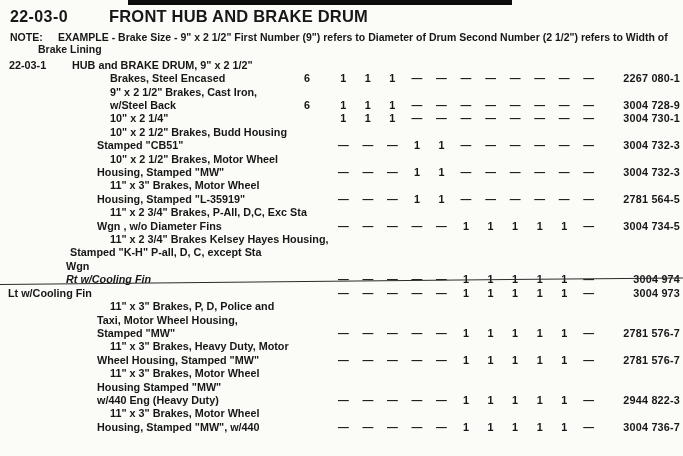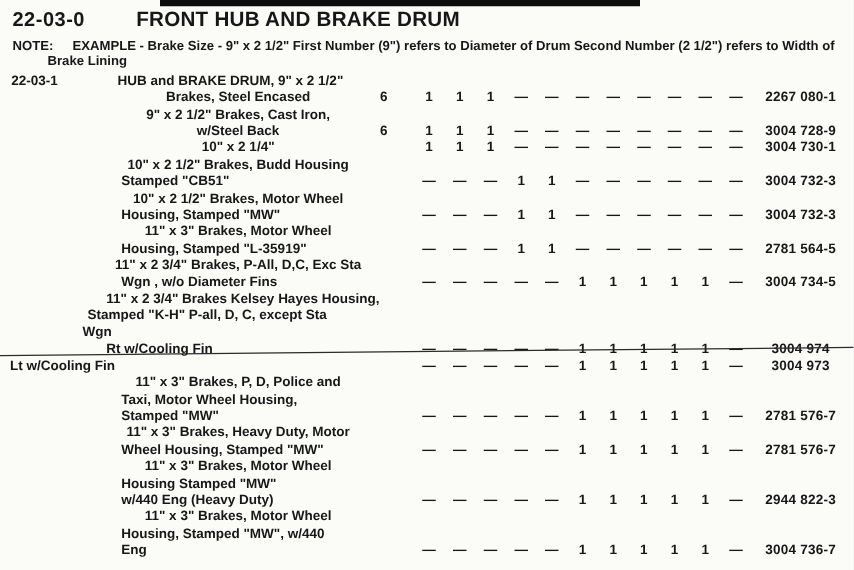--- a/index.html
+++ b/index.html
@@ -11,36 +11,36 @@
   }
   .topbar{position:absolute;left:128px;top:0;width:384px;height:5px;background:#0c0c0c;}
   .header{display:flex;align-items:baseline;gap:41px;padding:7px 0 0 10px;}
   .sec{font-size:16px;font-weight:700;letter-spacing:.4px;}
   .title{font-size:16.5px;font-weight:700;letter-spacing:.2px;margin:0;}
   .note{position:relative;margin-top:5px;font-size:10.5px;font-weight:600;line-height:12.4px;}
   .note-label{position:absolute;left:10px;top:0;}
   .note-l1{margin-left:58px;white-space:nowrap;}
   .note-l2{margin-left:38px;}
   .table{margin-top:3px;}
-  .group-row{position:relative;height:13.4px;line-height:13.4px;font-size:10.8px;font-weight:600;padding-left:22px;}
+  .group-row{position:relative;height:13.4px;line-height:13.4px;font-size:10.8px;font-weight:600;}
   .group-ref{position:absolute;left:9px;}
   .group-title{margin-left:72px;white-space:nowrap;}
   .trow{display:flex;align-items:flex-end;position:relative;}
   .desc{flex:0 0 296px;min-width:0;}
   .dline{font-size:10.8px;line-height:13.4px;font-weight:600;white-space:nowrap;}
-  .lvl-item{padding-left:85px;text-align:center;}
+  .lvl-item{padding-left:110px;}
   .lvl-cont{padding-left:97px;}
   .lvl-item2{padding-left:70px;}
   .lvl-wgn{padding-left:66px;}
-  .lvl-rt{padding-left:85px;}
+  .lvl-rt{padding-left:66px;font-style:italic;}
   .lvl-lt{padding-left:8px;}
   .qty{flex:0 0 22px;text-align:center;font-size:10.8px;line-height:13.4px;font-weight:600;}
   .cells{flex:0 0 270px;margin-left:13px;display:flex;}
   .cell{flex:1;text-align:center;font-size:10.8px;line-height:13.4px;font-weight:600;}
-  .part{flex:1;text-align:center;padding-right:3px;font-size:10.8px;line-height:13.4px;font-weight:600;letter-spacing:.2px;white-space:nowrap;}
+  .part{flex:1;text-align:right;padding-right:3px;font-size:10.8px;line-height:13.4px;font-weight:600;letter-spacing:.2px;white-space:nowrap;}
   .rule{position:absolute;left:-2px;right:0;bottom:2px;height:0;
         border-top:1.6px solid #2b2b2b;transform:rotate(-0.55deg);transform-origin:left center;}
 </style>
 </head>
 <body>
 
 <div class="page">
   <div class="topbar"></div>
 
   <div class="header">
@@ -318,21 +318,20 @@
           <div class="cell">1</div>
           <div class="cell">1</div>
           <div class="cell">—</div>
         </div>
         <div class="part">2944 822-3</div>
       </div>
       <div class="trow">
         <div class="desc">
           <div class="dline lvl-item">11" x 3" Brakes, Motor Wheel</div>
           <div class="dline lvl-cont">Housing, Stamped "MW", w/440</div>
-          <div class="dline lvl-cont">Eng</div>
         </div>
         <div class="qty"></div>
         <div class="cells">
           <div class="cell">—</div>
           <div class="cell">—</div>
           <div class="cell">—</div>
           <div class="cell">—</div>
           <div class="cell">—</div>
           <div class="cell">1</div>
           <div class="cell">1</div>

